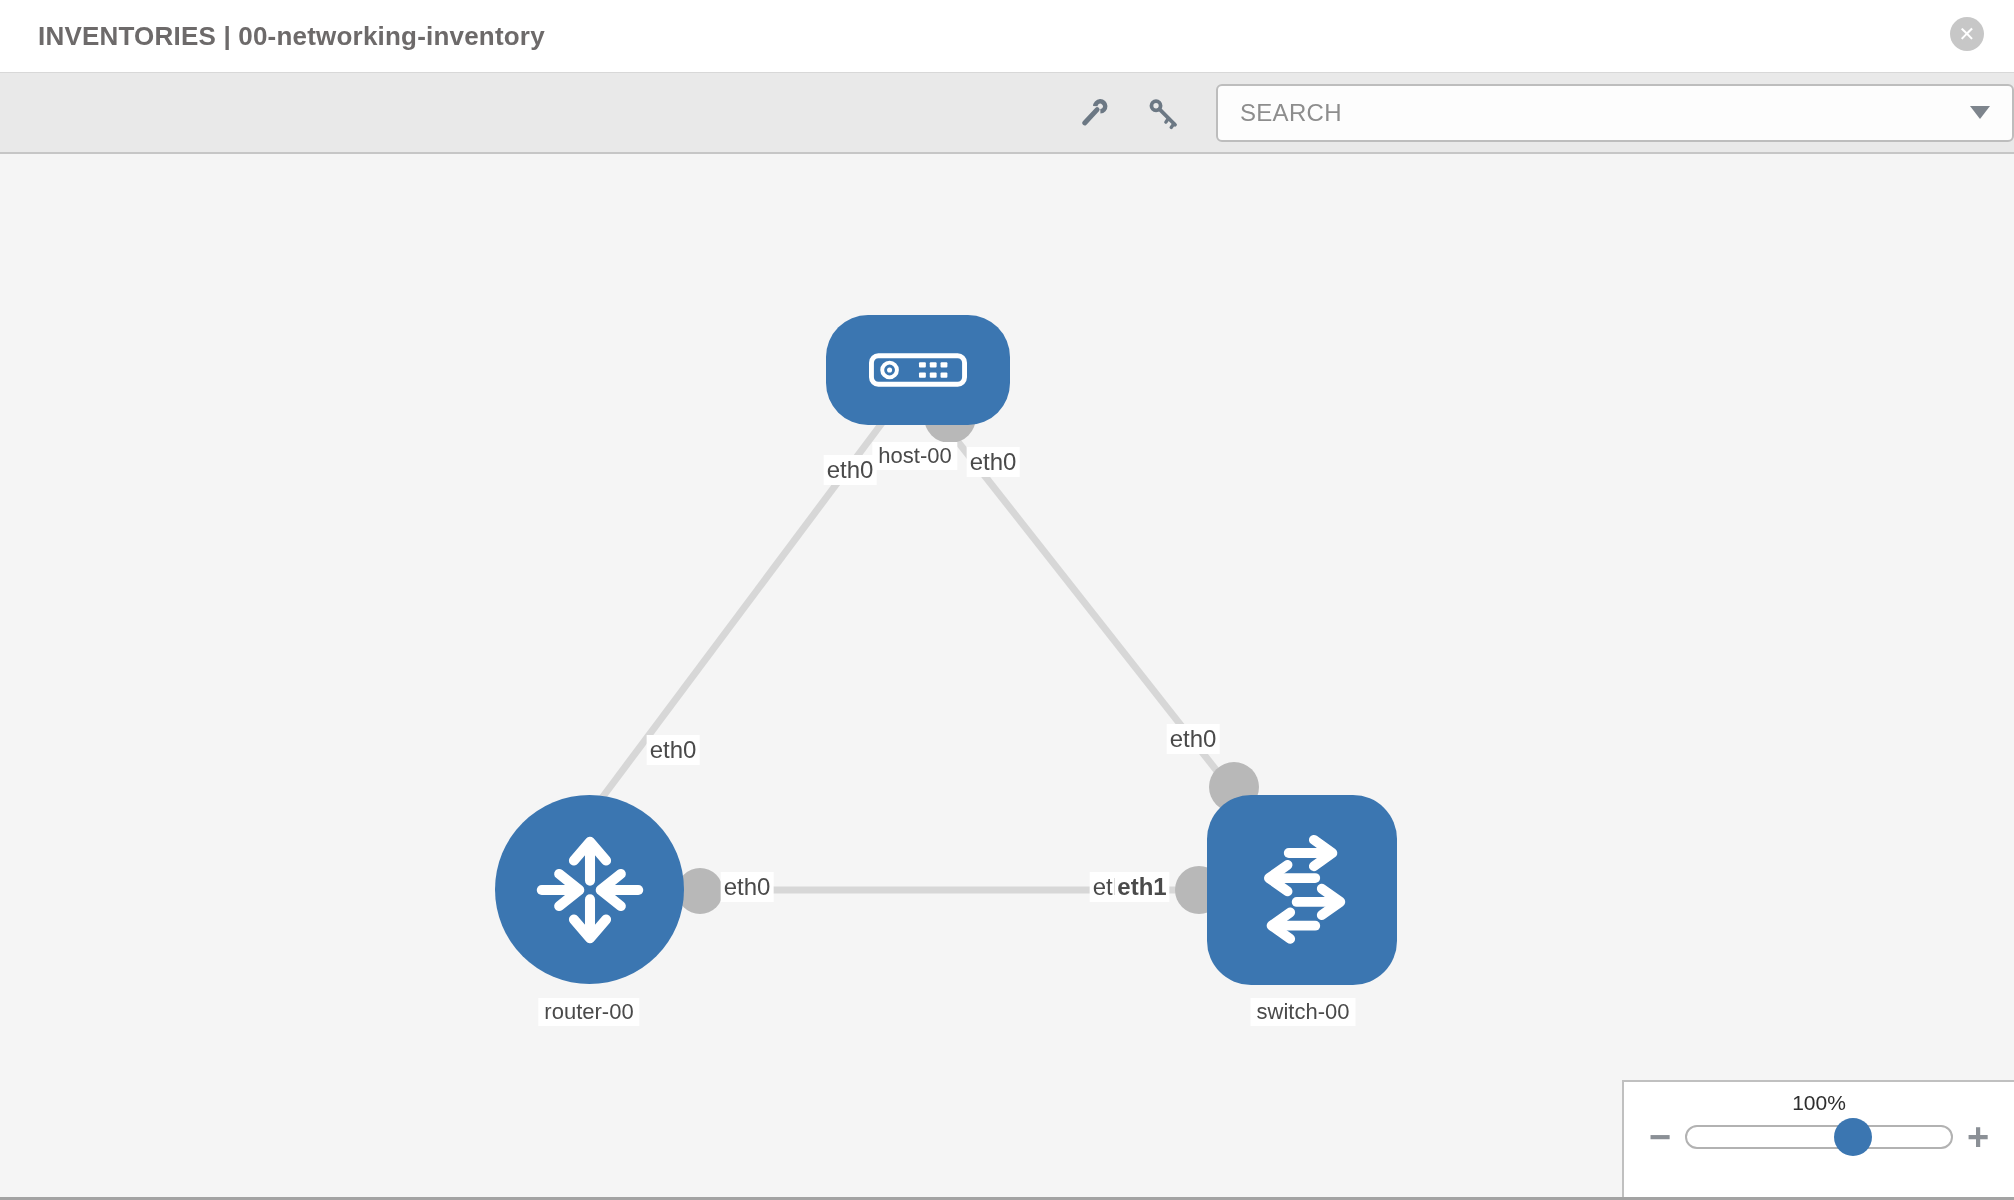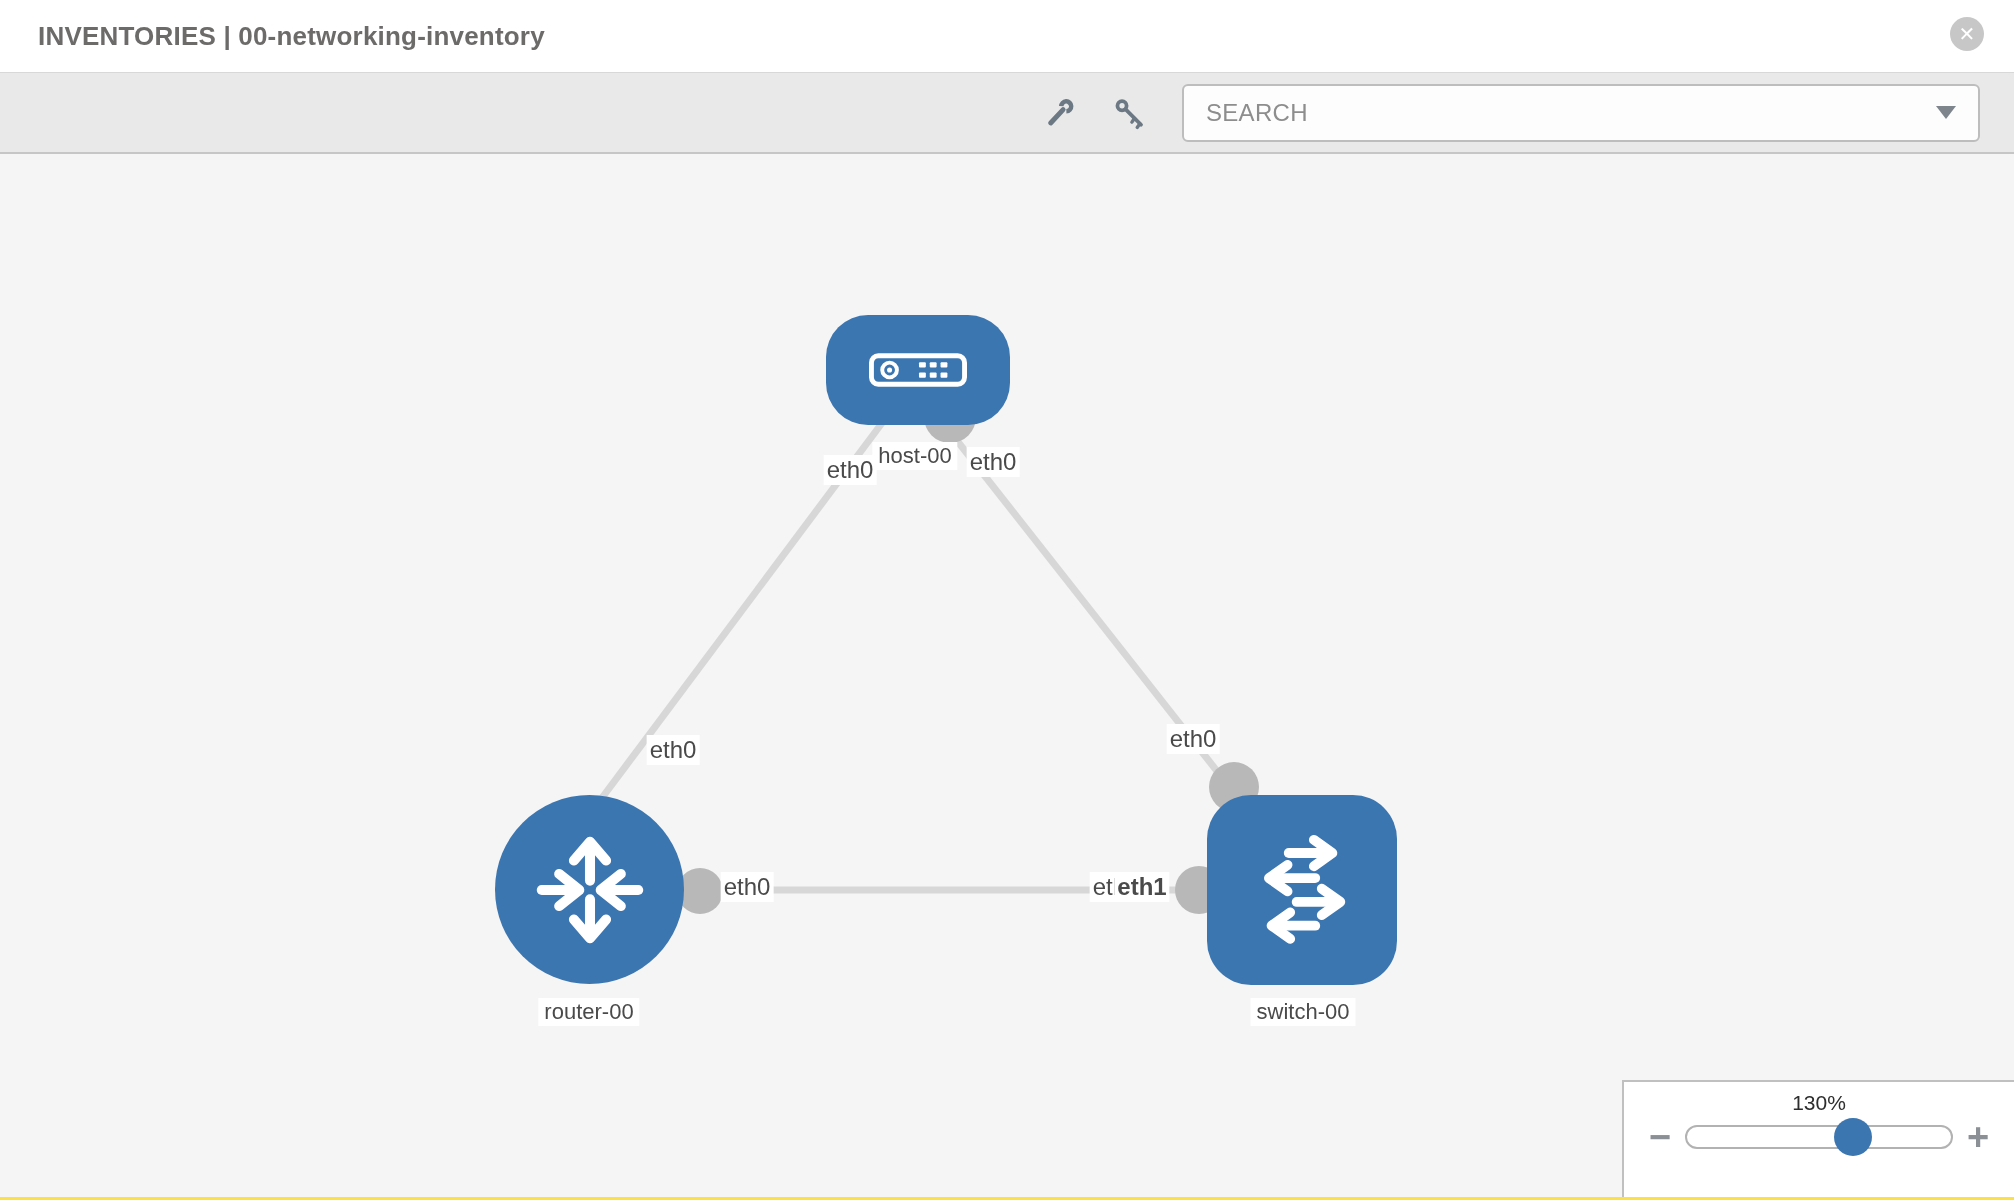--- a/index.html
+++ b/index.html
@@ -1,36 +1,36 @@
 <!DOCTYPE html>
 <html><head>
 <meta charset="utf-8">
 <style>
   * { margin:0; padding:0; box-sizing:border-box; }
   html,body { width:2014px; height:1200px; overflow:hidden; background:#fff;
     font-family:"Liberation Sans","DejaVu Sans",sans-serif; }
-  .app { position:relative; width:2014px; height:1200px; background:#fde047; }
+  .app { position:relative; width:2014px; height:1200px; background:#a3a3a3; }
 
   
   .header { position:relative; height:72px; background:#fff; display:flex; align-items:center; }
   .header-title { margin-left:38px; font-size:26px; font-weight:bold; color:#6d6a6a; letter-spacing:.2px; }
   .close-btn { position:absolute; right:30px; top:17px; width:34px; height:34px; border-radius:50%;
     background:#c7c7c7; color:#fff; font-size:20px; font-weight:bold; display:flex;
     align-items:center; justify-content:center; cursor:pointer; }
 
   
   .toolbar { height:82px; background:#e9e9e9; border-top:1px solid #d8d8d8; border-bottom:2px solid #c6c6c6;
     display:flex; align-items:center; }
   .select-box { height:58px; background:#fdfdfd; border:2px solid #bdbdbd; border-radius:6px;
     display:flex; align-items:center; justify-content:space-between; padding:0 22px; cursor:pointer; }
   .select-box .sel-label { font-size:24px; color:#8d8d8d; letter-spacing:.3px; }
   .caret { width:0; height:0; border-left:10px solid transparent; border-right:10px solid transparent;
     border-top:13px solid #7e858d; }
   .actions-box { width:798px; margin-left:37px; }
-  .search-box  { width:798px; margin-right:34px; margin-left:30px;gap:15px; }
+  .search-box  { width:798px; margin-left:30px;gap:15px; }
   .tool-icons { margin-left:auto; display:flex; align-items:center; gap:26px; }
   .tool-btn { width:44px; height:44px; display:flex; align-items:center; justify-content:center; cursor:pointer; }
 
   
   .canvas { position:relative; width:2014px; height:1043px; background:#f5f5f5; overflow:hidden; }
   .edges-svg { position:absolute; left:0; top:0; z-index:1; }
   .node { position:absolute; z-index:2; background:#3b76b1; display:flex; align-items:center; justify-content:center; cursor:pointer; }
   .node-host   { left:826px; top:161px; width:184px; height:110px; border-radius:42px; }
   .node-router { left:495px; top:641px; width:189px; height:189px; border-radius:50%; }
   .node-switch { left:1207px; top:641px; width:190px; height:190px; border-radius:44px; }
@@ -155,21 +155,21 @@
 
     <div class="net-label if-label" style="left:850px; top:316px;">eth0</div>
     <div class="net-label if-label" style="left:993px; top:308px;">eth0</div>
     <div class="net-label if-label" style="left:673px; top:596px;">eth0</div>
     <div class="net-label if-label" style="left:1193px; top:585px;">eth0</div>
     <div class="net-label if-label" style="left:747px; top:733px;">eth0</div>
     <div class="net-label if-label" style="left:1116px; top:733px;">eth0</div>
     <div class="net-label if-label" style="left:1142px; top:733px;font-weight:bold;">eth1</div>
 
     <div class="zoom-panel">
-      <div class="zoom-level">130%</div>
+      <div class="zoom-level">100%</div>
       <div class="zoom-row">
         <div class="zoom-btn">
           <span>−</span>
         </div>
         <div class="slider-track">
           <div class="slider-thumb"></div>
         </div>
         <div class="zoom-btn">
           <span>+</span>
         </div>

